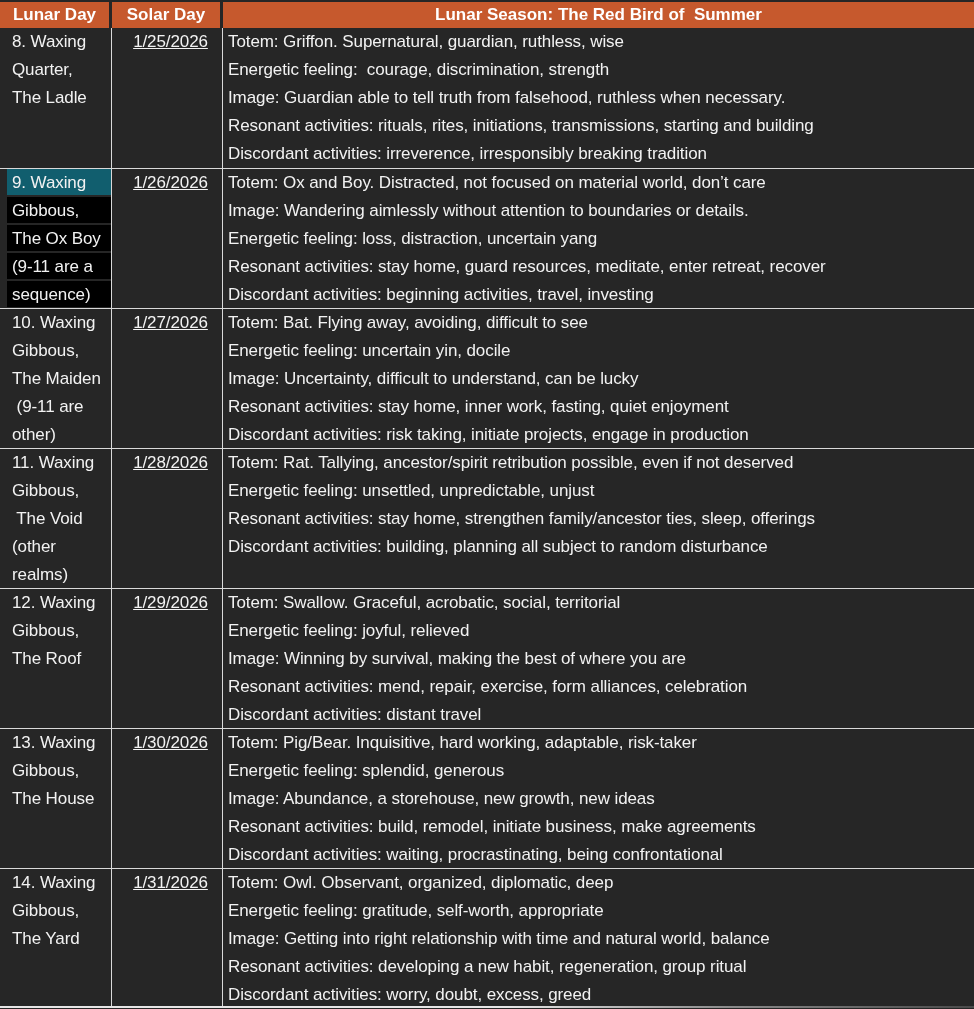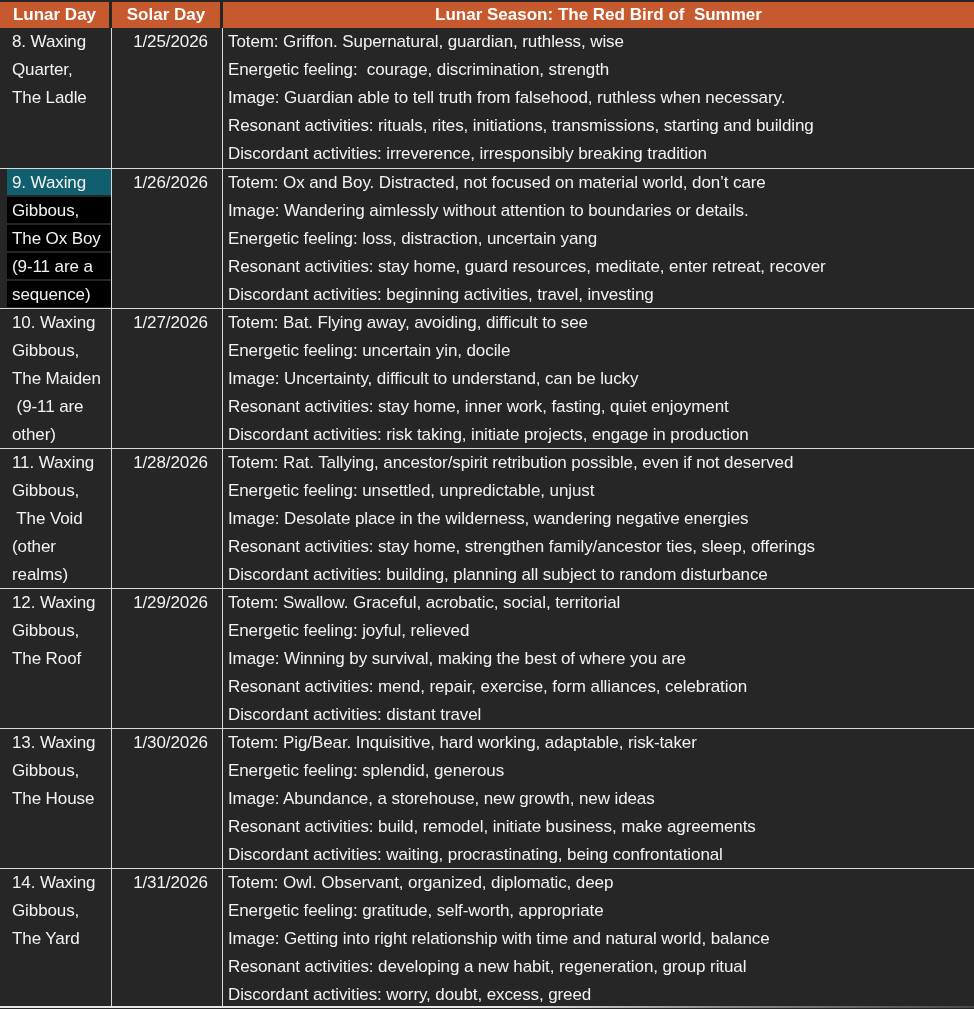--- a/index.html
+++ b/index.html
@@ -35,21 +35,21 @@
     color:var(--text);
     font-size:17px;
     overflow:hidden;
     letter-spacing:-0.1px;
     padding-left:7px;
   }
   .c1{border-right:1px solid var(--grid);}
   .c1 .line{height:28px;line-height:28px;padding-left:5px;white-space:pre;}
   .line.hl-teal{background:var(--teal);box-shadow:inset 0 -2px 0 var(--bg);}
   .line.hl-black{background:var(--hl-black);box-shadow:inset 0 -2px 0 var(--bg);}
-  .c2{border-right:1px solid var(--grid);text-align:center;line-height:28px;white-space:pre;}
+  .c2{border-right:1px solid var(--grid);text-align:center;line-height:28px;white-space:pre;text-decoration:underline;}
   .c3{padding-left:5px;}
   .c3 .dline{height:28px;line-height:28px;white-space:pre;}
   .rt{border-top:1px solid var(--grid);}
   .bottom-line{
     position:absolute;left:0;bottom:1px;height:2px;width:100%;
     background:linear-gradient(90deg,#E6E6E6 0%,#E6E6E6 52%,#8A8A8A 75%,#4A4A4A 100%);
   }
 </style>
 </head>
 <body>
@@ -107,21 +107,20 @@
         <div class="line">11. Waxing</div>
         <div class="line">Gibbous,</div>
         <div class="line"> The Void</div>
         <div class="line">(other</div>
         <div class="line">realms)</div>
       </div>
       <div class="cell c2 rt">1/28/2026</div>
       <div class="cell c3 rt">
         <div class="dline">Totem: Rat. Tallying, ancestor/spirit retribution possible, even if not deserved</div>
         <div class="dline">Energetic feeling: unsettled, unpredictable, unjust</div>
-        <div class="dline">Image: Desolate place in the wilderness, wandering negative energies</div>
         <div class="dline">Resonant activities: stay home, strengthen family/ancestor ties, sleep, offerings</div>
         <div class="dline">Discordant activities: building, planning all subject to random disturbance</div>
       </div>
       <div class="cell c1 rt">
         <div class="line">12. Waxing</div>
         <div class="line">Gibbous,</div>
         <div class="line">The Roof</div>
       </div>
       <div class="cell c2 rt">1/29/2026</div>
       <div class="cell c3 rt">

